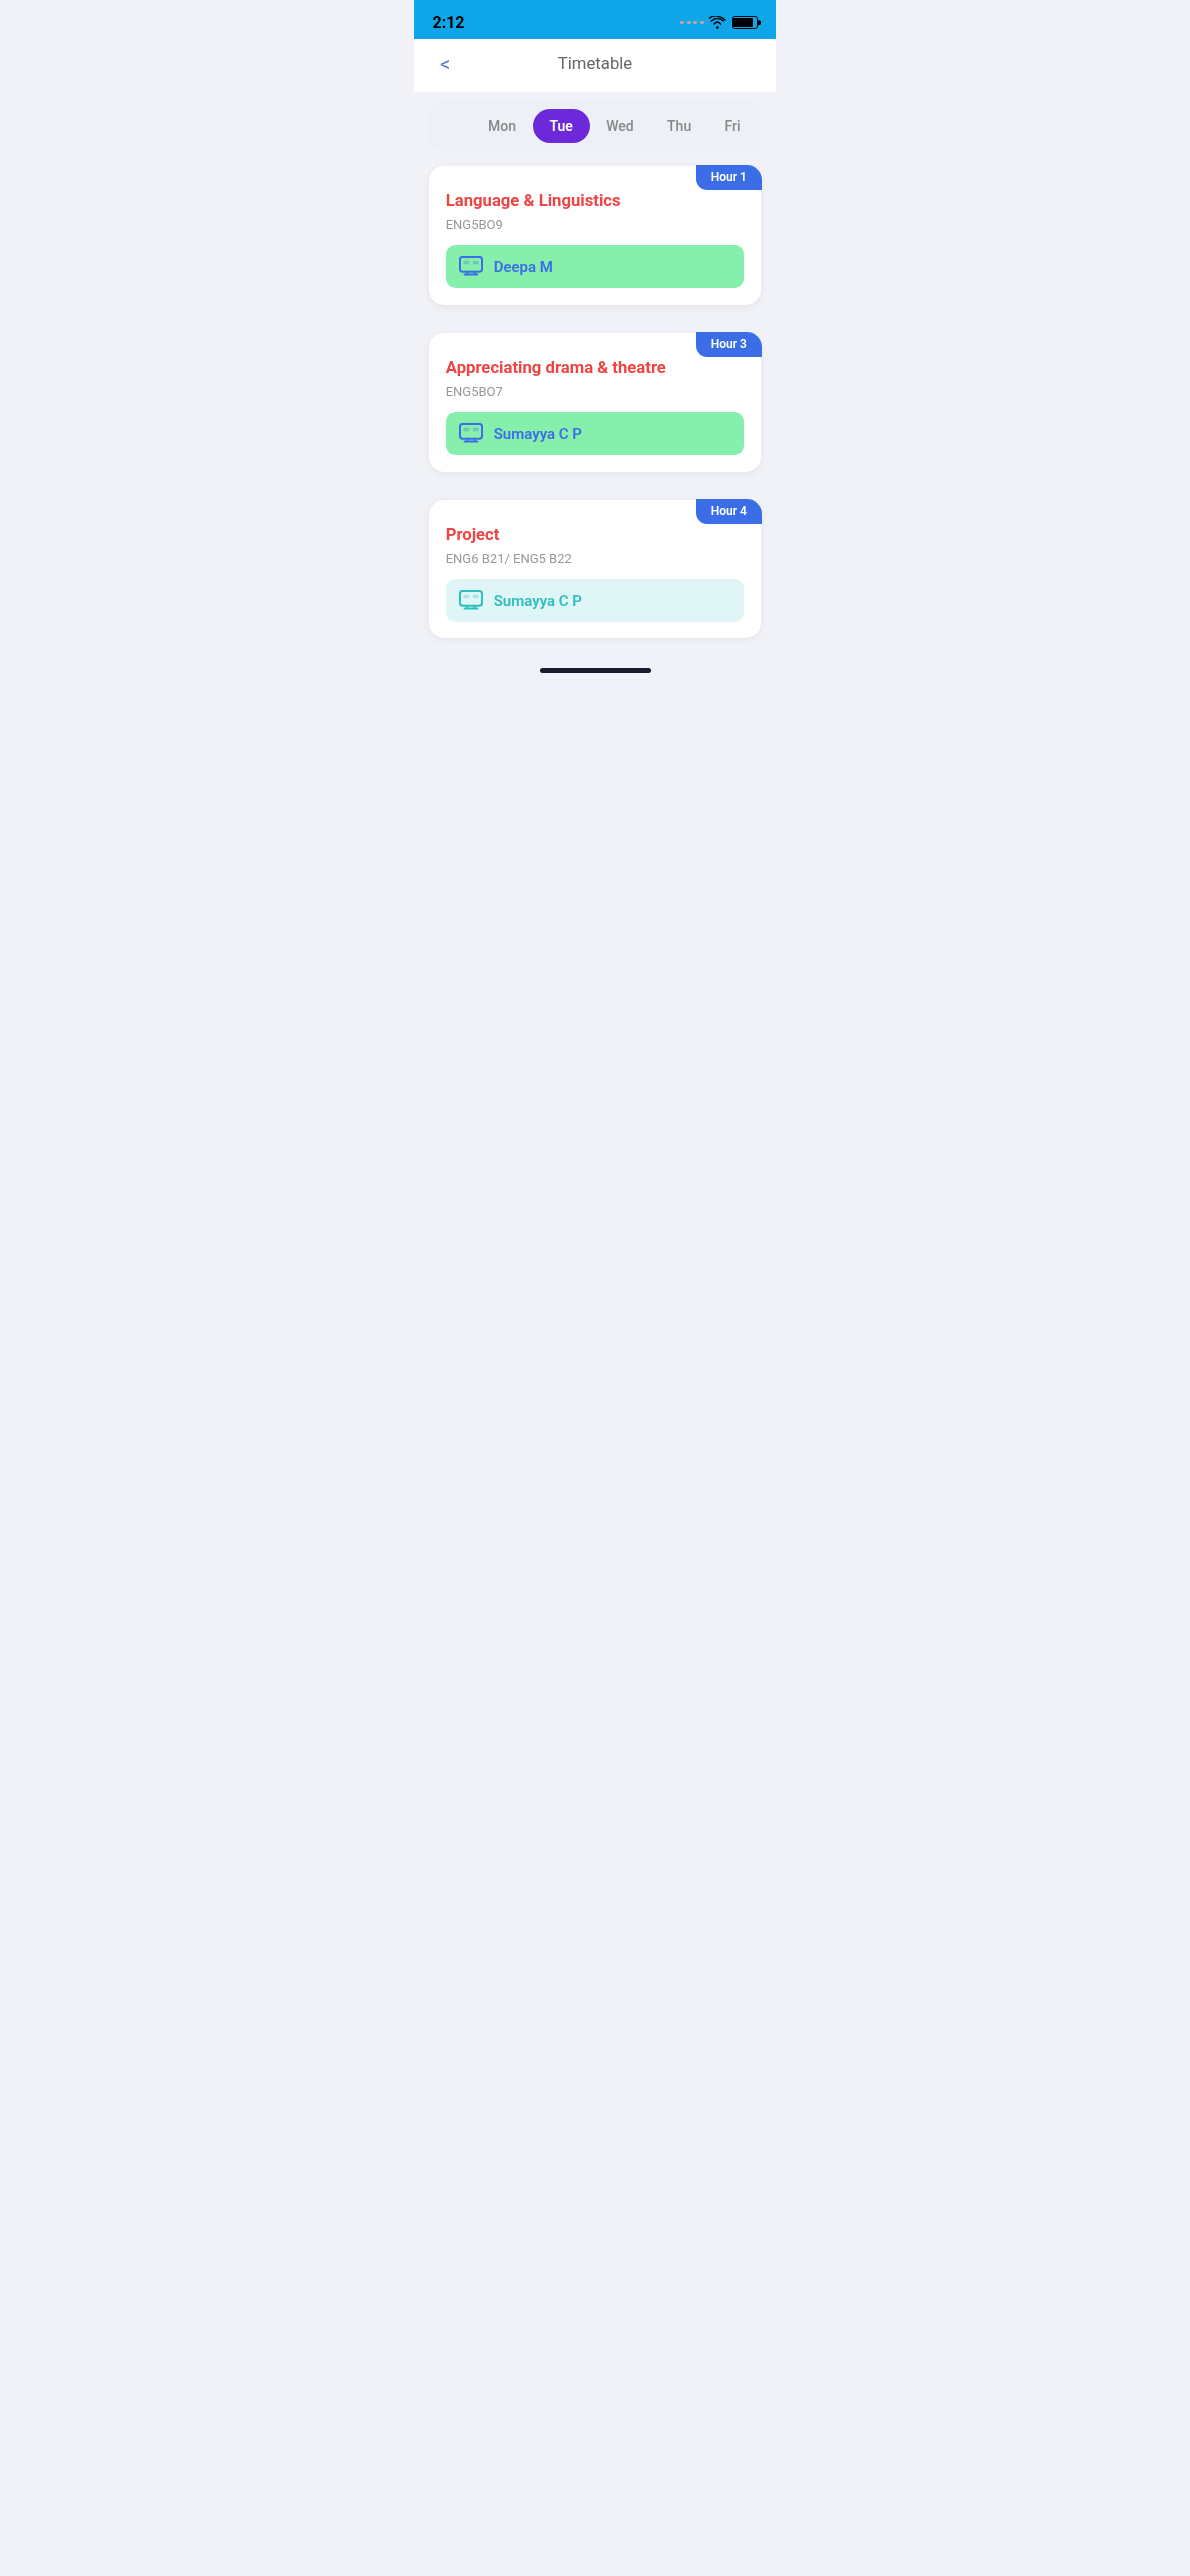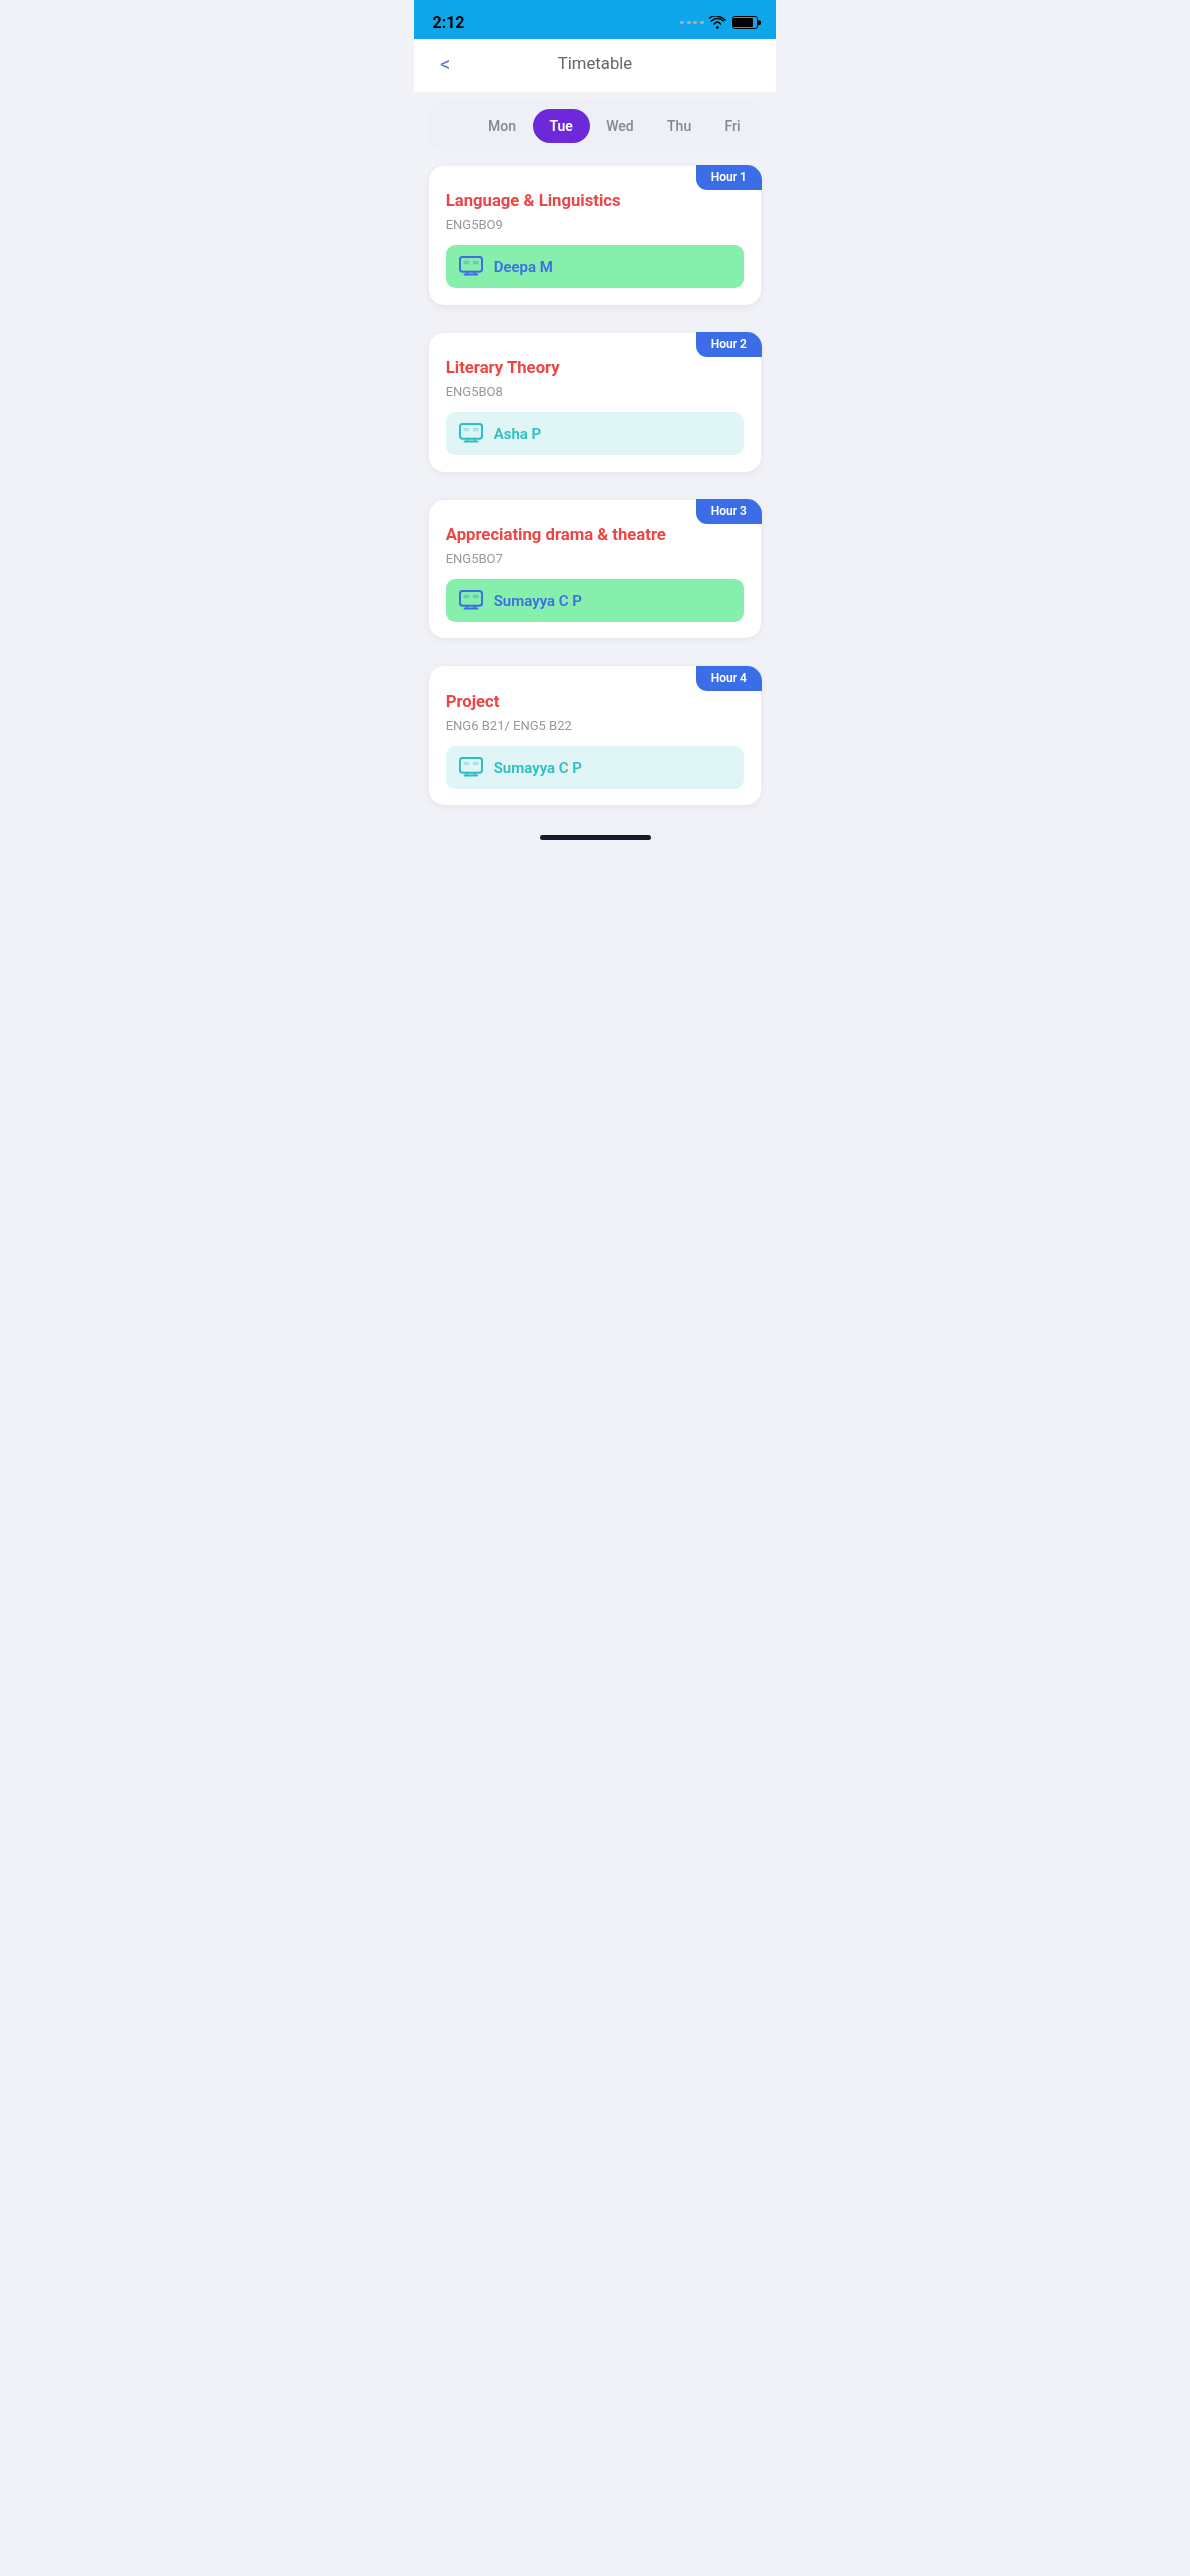--- a/index.html
+++ b/index.html
@@ -269,34 +269,20 @@
       <svg width="24" height="20.4" viewBox="0 0 26 22" fill="none" style="color:#3b6de7;">
         <rect x="1" y="1" width="24" height="16" rx="3" stroke="#3b6de7" stroke-width="2.2" fill="none"></rect>
         <path d="M9 17v3M17 17v3M6 20h14" stroke="#3b6de7" stroke-width="2" stroke-linecap="round"></path>
         <rect x="5" y="5" width="6" height="4" rx="1" fill="#3b6de7" opacity="0.3"></rect>
         <rect x="15" y="5" width="6" height="4" rx="1" fill="#3b6de7" opacity="0.3"></rect>
       </svg>
       <span class="teacher-name blue">Deepa M</span>
     </div>
   </div>
 
-  <div class="class-card">
-    <div class="hour-badge">Hour 2</div>
-    <div class="class-name">Literary Theory</div>
-    <div class="class-code">ENG5BO8</div>
-    <div class="teacher-row teal-bg">
-      <svg width="24" height="20.4" viewBox="0 0 26 22" fill="none">
-        <rect x="1" y="1" width="24" height="16" rx="3" stroke="#2bbfbf" stroke-width="2.2" fill="none"></rect>
-        <path d="M9 17v3M17 17v3M6 20h14" stroke="#2bbfbf" stroke-width="2" stroke-linecap="round"></path>
-        <rect x="5" y="5" width="6" height="4" rx="1" fill="#2bbfbf" opacity="0.3"></rect>
-        <rect x="15" y="5" width="6" height="4" rx="1" fill="#2bbfbf" opacity="0.3"></rect>
-      </svg>
-      <span class="teacher-name teal">Asha P</span>
-    </div>
-  </div>
 
   <div class="class-card">
     <div class="hour-badge">Hour 3</div>
     <div class="class-name">Appreciating drama &amp; theatre</div>
     <div class="class-code">ENG5BO7</div>
     <div class="teacher-row blue-bg">
       <svg width="24" height="20.4" viewBox="0 0 26 22" fill="none">
         <rect x="1" y="1" width="24" height="16" rx="3" stroke="#3b6de7" stroke-width="2.2" fill="none"></rect>
         <path d="M9 17v3M17 17v3M6 20h14" stroke="#3b6de7" stroke-width="2" stroke-linecap="round"></path>
         <rect x="5" y="5" width="6" height="4" rx="1" fill="#3b6de7" opacity="0.3"></rect>

